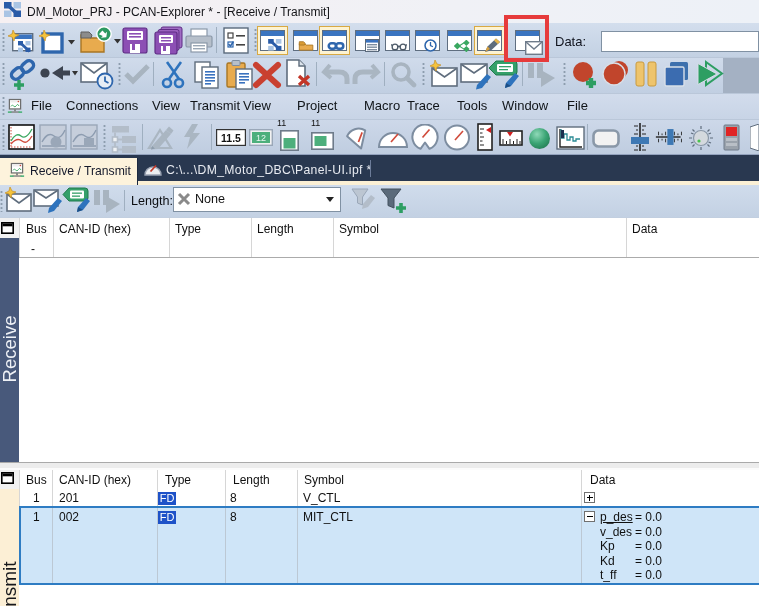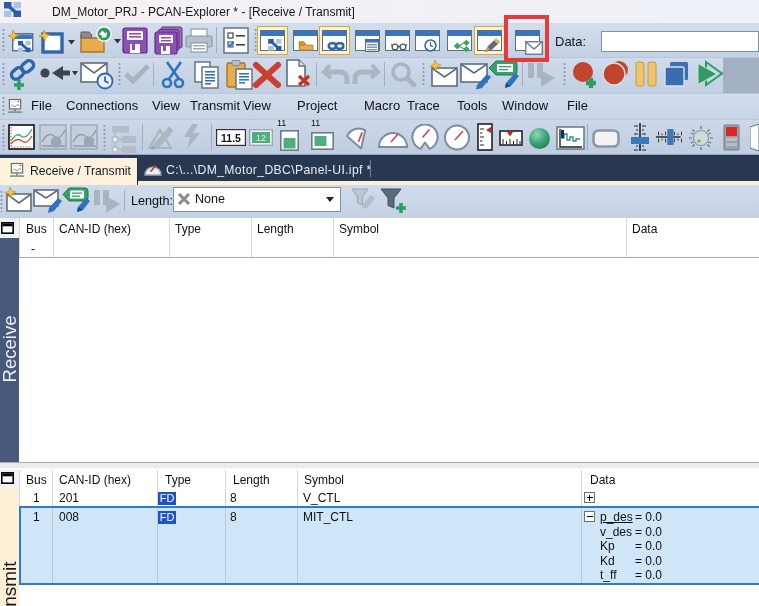--- a/index.html
+++ b/index.html
@@ -9,21 +9,21 @@
 
 #titlebar { left:0; top:0; width:759px; height:23px; background:linear-gradient(90deg,#f6f0f2 0%,#f0f1f6 60%,#edf1f7 100%); }
 #row1 { left:0; top:23px; width:759px; height:34px; background:linear-gradient(#d3deed,#c3d1e3); }
 #row2 { left:0; top:57px; width:759px; height:36px; background:linear-gradient(#d0dbeb,#c1cfe2); border-top:1px solid #bac7d9; }
 #menurow { left:0; top:93px; width:759px; height:26px; background:linear-gradient(#d2dcec,#c8d4e6); border-top:1px solid #bac7d9; }
 #row3 { left:0; top:119px; width:759px; height:35px; background:linear-gradient(#cdd8e9,#bfcde0); border-top:1px solid #bac7d9; }
 #tabstrip { left:0; top:154px; width:759px; height:27px; background:#293850; border-top:1px solid #93a2bd; }
 #creamline { left:0; top:181px; width:759px; height:4px; background:#fbf0d5; }
 #filterrow { left:0; top:185px; width:759px; height:32px; background:linear-gradient(#d0dcec,#c3d1e3); }
 
-#titletext { left:27px; top:5px; font-size:12px; color:#15161a;margin-left:25px; }
+#titletext { left:27px; top:5px; font-size:12px; color:#15161a; }
 
 .mi { position:absolute; top:98px; font-size:13px; color:#101418; }
 
 #tab1 { left:0; top:158px; width:138px; height:27px; background:#fdf3dc; border-right:1px solid #1c2940; }
 #tab1text { left:30px; top:164px; font-size:12.2px; color:#14192b; font-weight:400; position:absolute; }
 #tab2text { left:166px; top:163px; font-size:12.2px; color:#e8ebf1; position:absolute; letter-spacing:0.35px; }
 #tabsep { left:370px; top:160px; width:1px; height:17px; background:#6c7c99; }
 
 #filterlabel { left:131px; top:194px; font-size:12.6px; color:#0c0e12; }
 #combo { left:173px; top:187px; width:168px; height:25px; background:#fff; border:1px solid #8091a3; }
@@ -147,21 +147,21 @@
   <div class="celltext" style="left:303px; top:491px;">V_CTL</div>
   <div class="pmbox plus" style="left:584px; top:492px;"></div>
 
   <div class="abs" id="selrow"></div>
   <div class="vline" style="left:52px; top:508px; height:75px; background:#bcc8d4;"></div>
   <div class="vline" style="left:157px; top:508px; height:75px; background:#bcc8d4;"></div>
   <div class="vline" style="left:225px; top:508px; height:75px; background:#bcc8d4;"></div>
   <div class="vline" style="left:297px; top:508px; height:75px; background:#bcc8d4;"></div>
   <div class="vline" style="left:581px; top:508px; height:75px; background:#bcc8d4;"></div>
   <div class="celltext" style="left:33px; top:510px;">1</div>
-  <div class="celltext" style="left:59px; top:510px;">008</div>
+  <div class="celltext" style="left:59px; top:510px;">002</div>
   <div class="fdbadge" style="left:158px; top:511px;">FD</div>
   <div class="celltext" style="left:230px; top:510px;">8</div>
   <div class="celltext" style="left:303px; top:510px;">MIT_CTL</div>
   <div class="pmbox" style="left:584px; top:511px;"></div>
   <div class="datarow" style="left:600px; top:510px;text-decoration:underline;">p_des</div>
     <div class="datarow" style="left:635px; top:510px;">=&nbsp;0.0</div>
   <div class="datarow" style="left:600px; top:525px;">v_des</div>
     <div class="datarow" style="left:635px; top:525px;">=&nbsp;0.0</div>
   <div class="datarow" style="left:600px; top:539px;">Kp</div>
     <div class="datarow" style="left:635px; top:539px;">=&nbsp;0.0</div>

